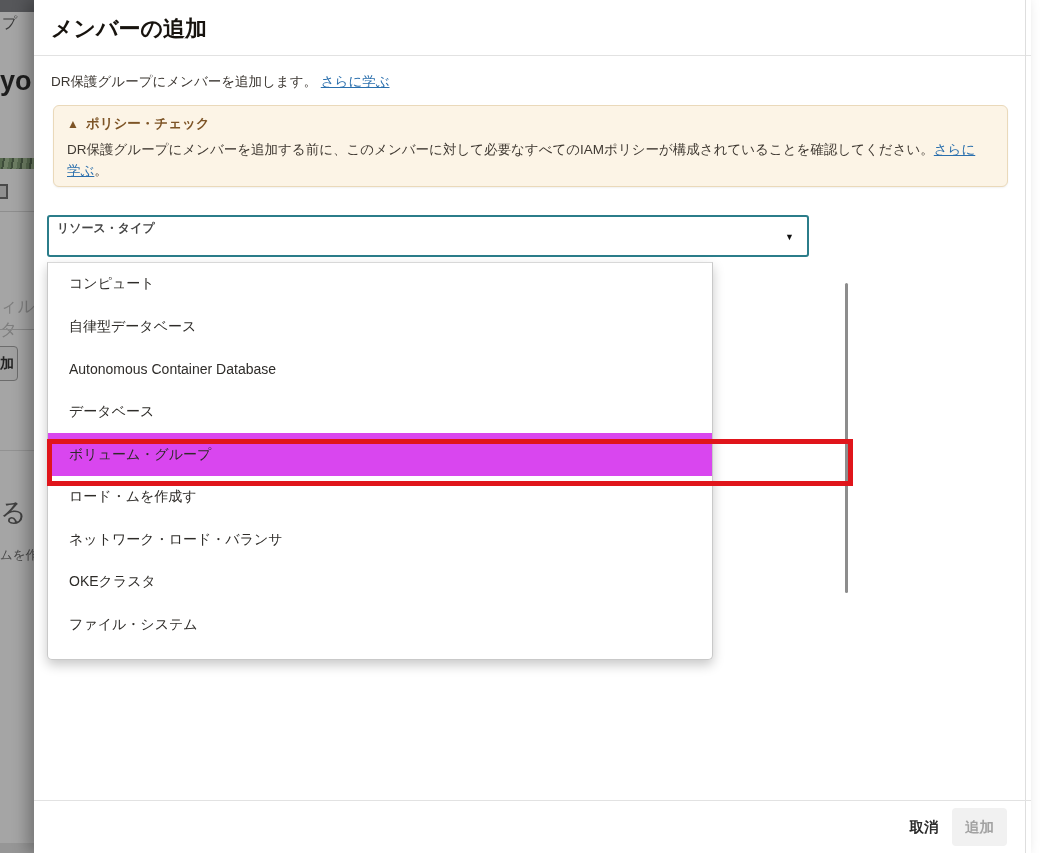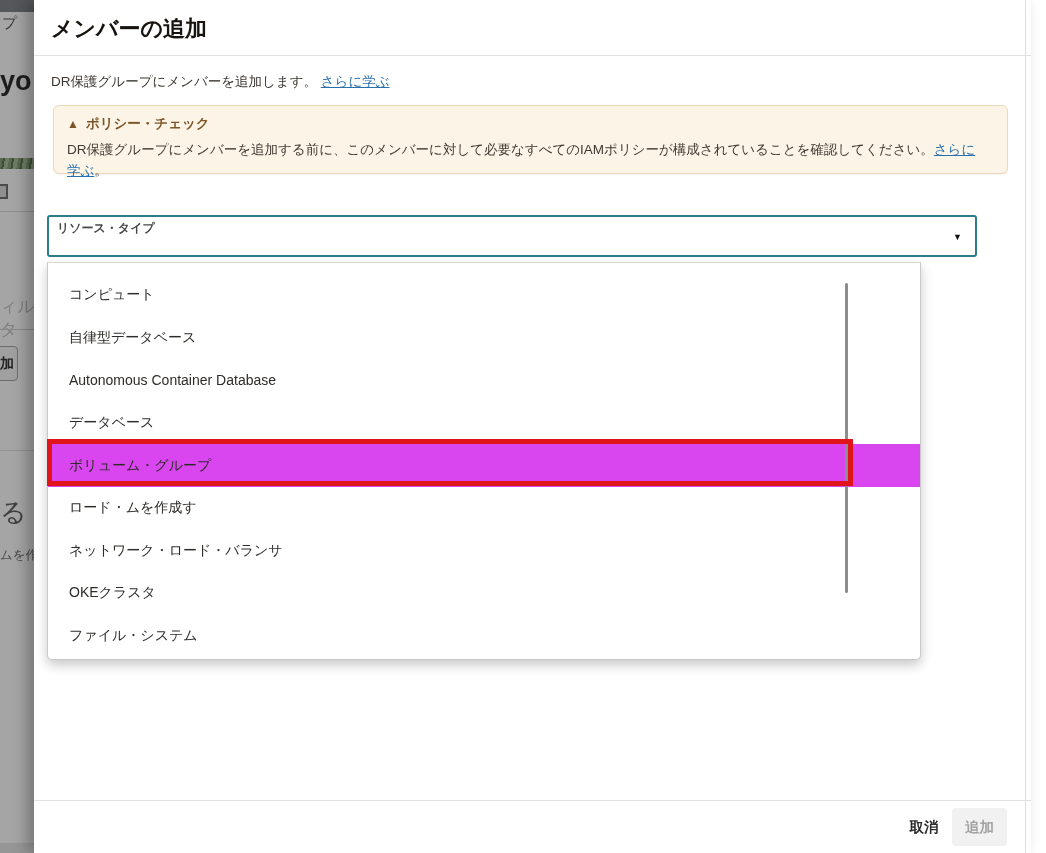--- a/index.html
+++ b/index.html
@@ -42,44 +42,44 @@
   .drawer { position:absolute; left:34px; top:0; width:997px; height:853px;
     background:#ffffff; box-shadow:-7px 0 14px rgba(0,0,0,.28); z-index:2; }
 
   .drawer-title { position:absolute; left:17px; top:14px; font-size:22px;
     font-weight:700; color:#17130e; }
   .header-divider { position:absolute; left:0; top:55px; width:997px; height:1px; background:#e2e2e2; }
 
   .desc-row { position:absolute; left:17px; top:73px; font-size:13.5px; color:#3b3631; }
   a.link { color:#2a6fad; text-decoration:underline; cursor:pointer; }
 
-  .banner { position:absolute; left:19px; top:105px; width:955px; height:69px;
+  .banner { position:absolute; left:19px; top:105px; width:955px; height:82px;
     background:#fcf4e6; border:1px solid #ead9ba; border-radius:6px;
     box-shadow:0 1px 2px rgba(0,0,0,.06); }
   .banner-title-row { position:absolute; left:13px; top:9px; font-size:13.5px;
     font-weight:700; color:#7d5426; }
   .warn-icon { color:#7d5426; font-size:12px; margin-right:7px; }
   .banner-body { position:absolute; left:13px; top:33px; width:915px;
     font-size:13.5px; line-height:21px; color:#403a33; }
 
   
-  .combobox { position:absolute; left:13px; top:215px; width:930px; height:42px;
+  .combobox { position:absolute; left:13px; top:215px; width:762px; height:42px;
     background:#fff; border:2px solid #2b7d8a; border-radius:3px; cursor:pointer; }
   .combo-label { position:absolute; left:8px; top:3px; font-size:12px;
     font-weight:700; color:#464646; }
   .combo-placeholder { position:absolute; left:8px; top:19px; font-size:14px;
     color:#8f8f8f; display:flex; align-items:center; }
   .text-caret { display:inline-block; width:1px; height:17px; background:#333; margin-right:2px; }
   .combo-caret { position:absolute; right:13px; top:15px; font-size:9px; color:#111; }
 
   
-  .dropdown { position:absolute; left:13px; top:262px; width:874px; height:398px;
+  .dropdown { position:absolute; left:13px; top:262px; width:666px; height:398px;
     background:#fff; border:1px solid #c9c9c9; border-top:1px solid #d8d8d8;
     border-radius:0 0 5px 5px; box-shadow:0 5px 12px rgba(0,0,0,.22);
-    padding-top:11px; overflow:hidden; }
+    overflow:hidden; }
   .dd-item { height:42.6px; display:flex; align-items:center;
     padding-left:21px; font-size:14px; color:#2e2c29; cursor:pointer; }
   .dd-item.highlighted { background:#d946ef; }
   .dd-scrollbar { position:absolute; left:811px; top:283px; width:3px; height:310px;
     background:#8d8d8d; border-radius:2px; }
 
   
   .red-annotation { position:absolute; left:13px; top:439px; width:806px; height:47px;
     border:5px solid #e0151b; pointer-events:none; z-index:5; }
 

